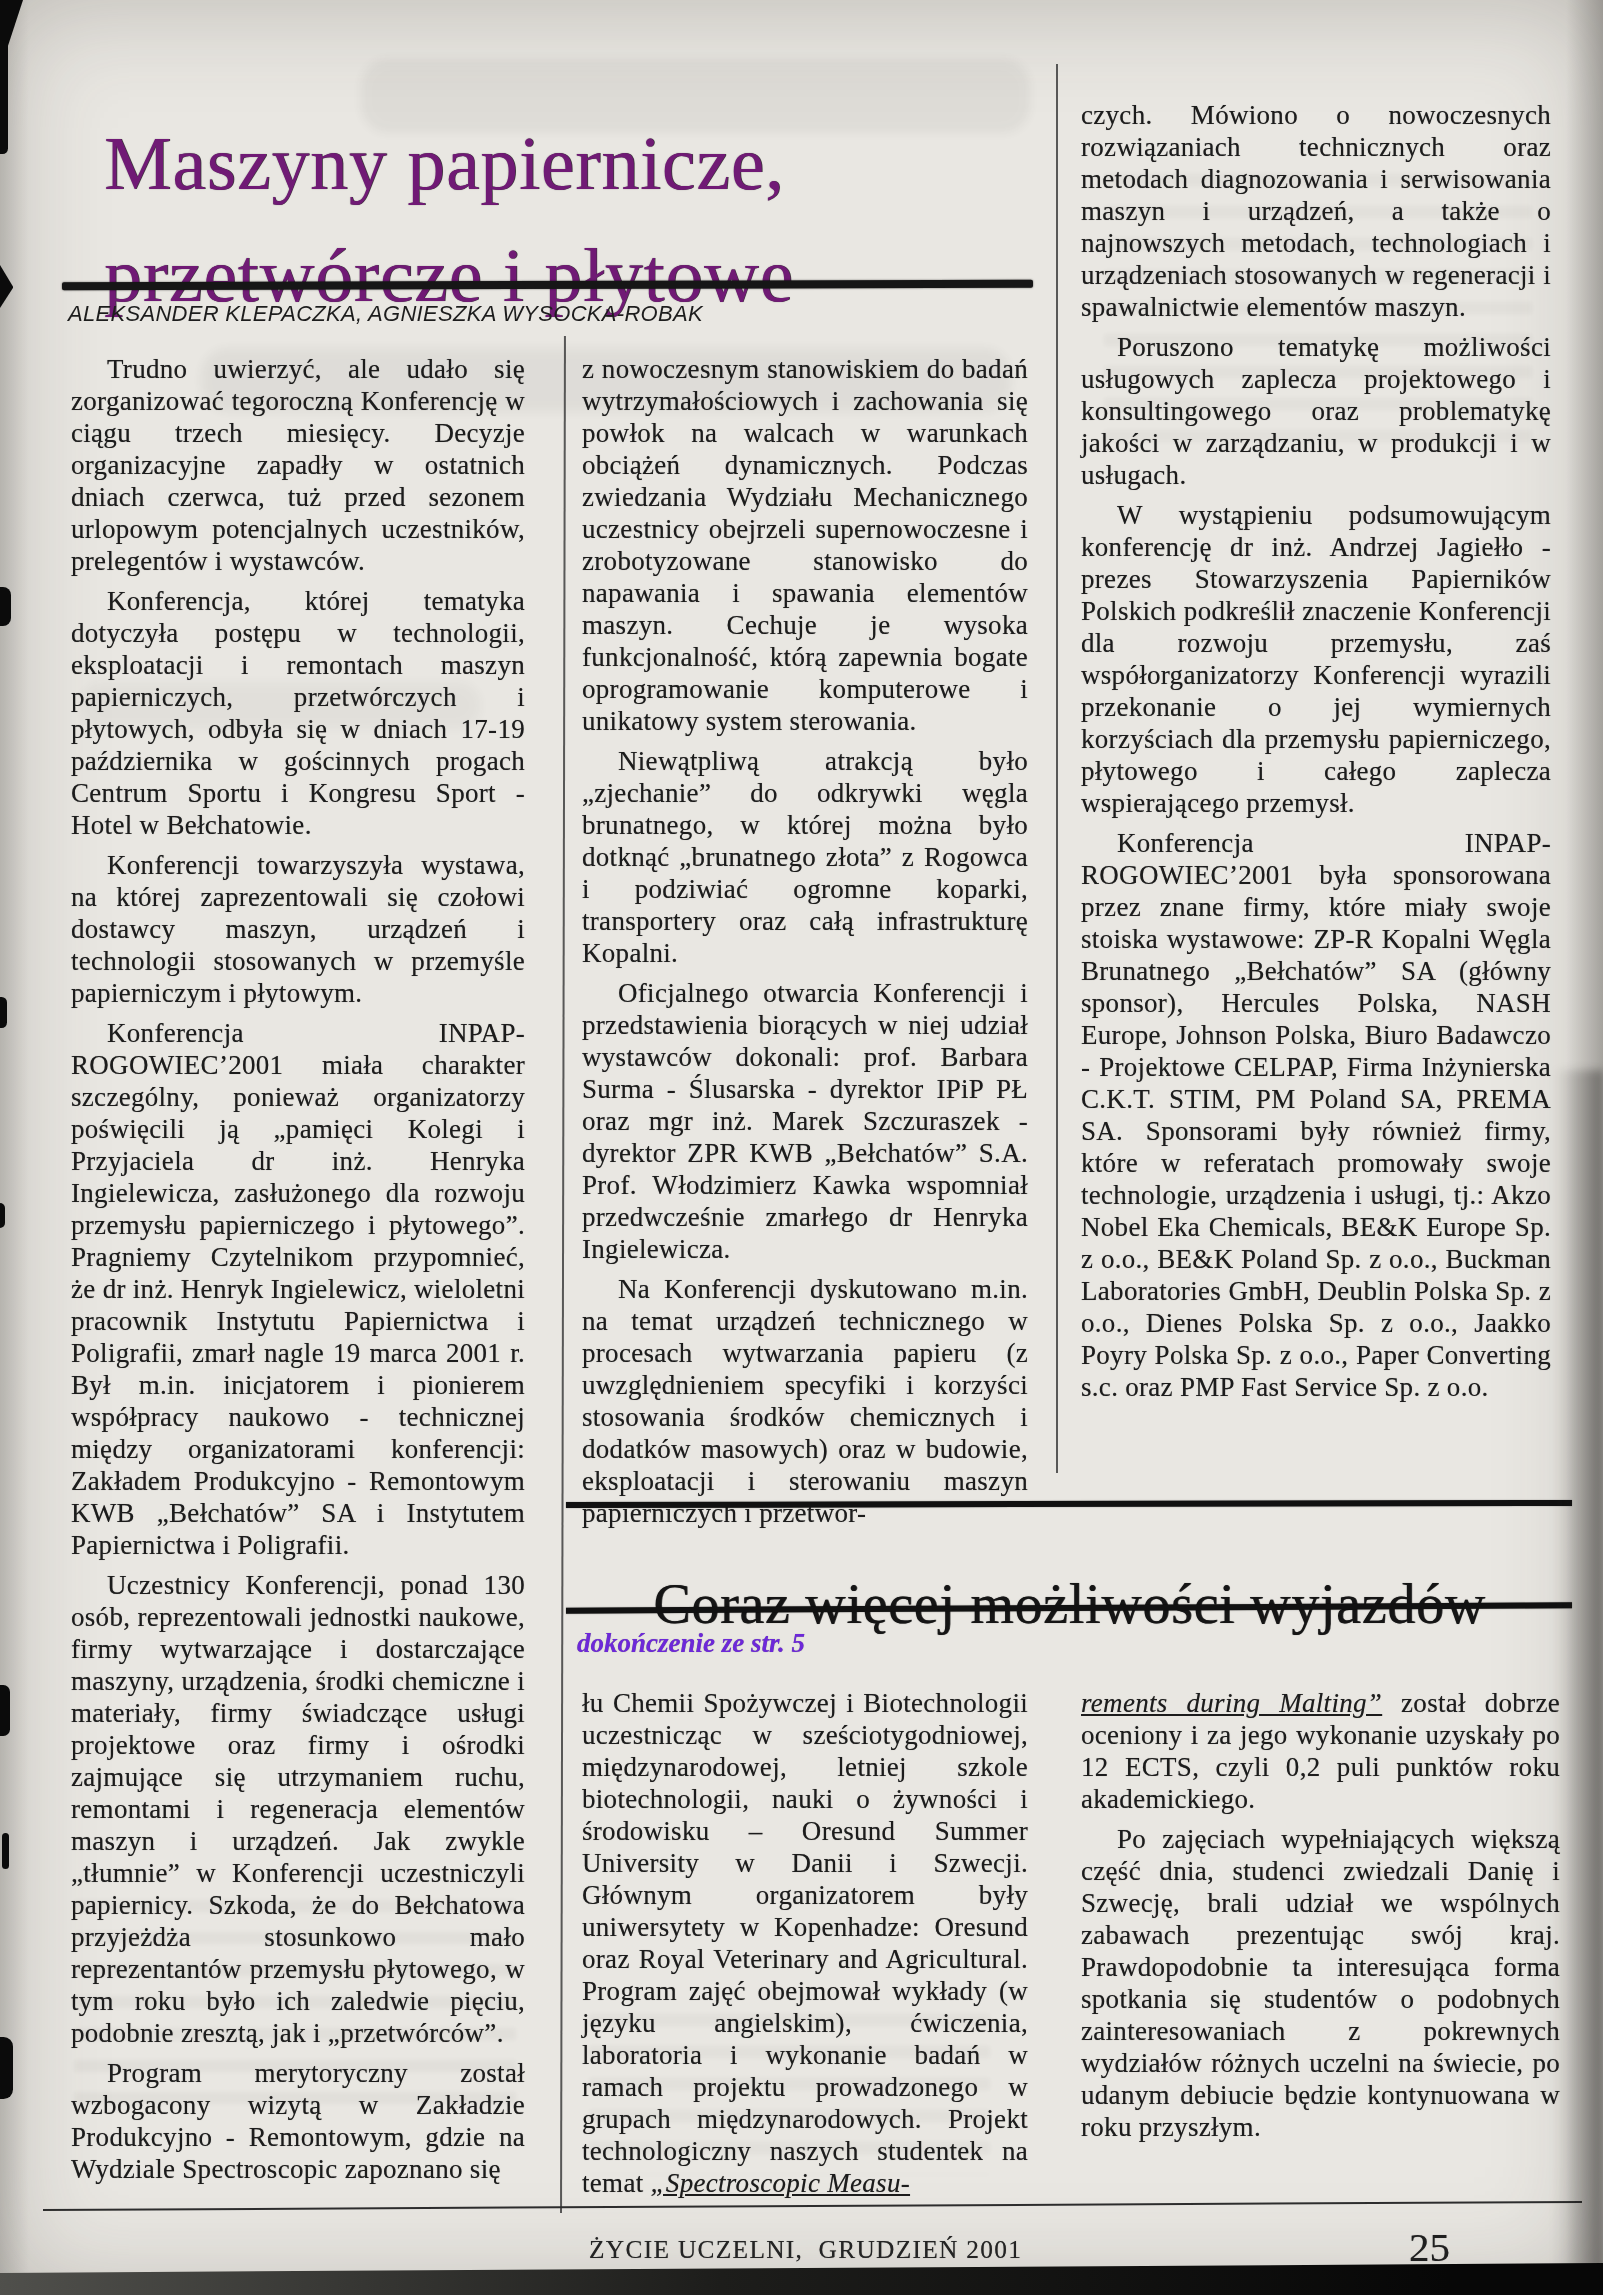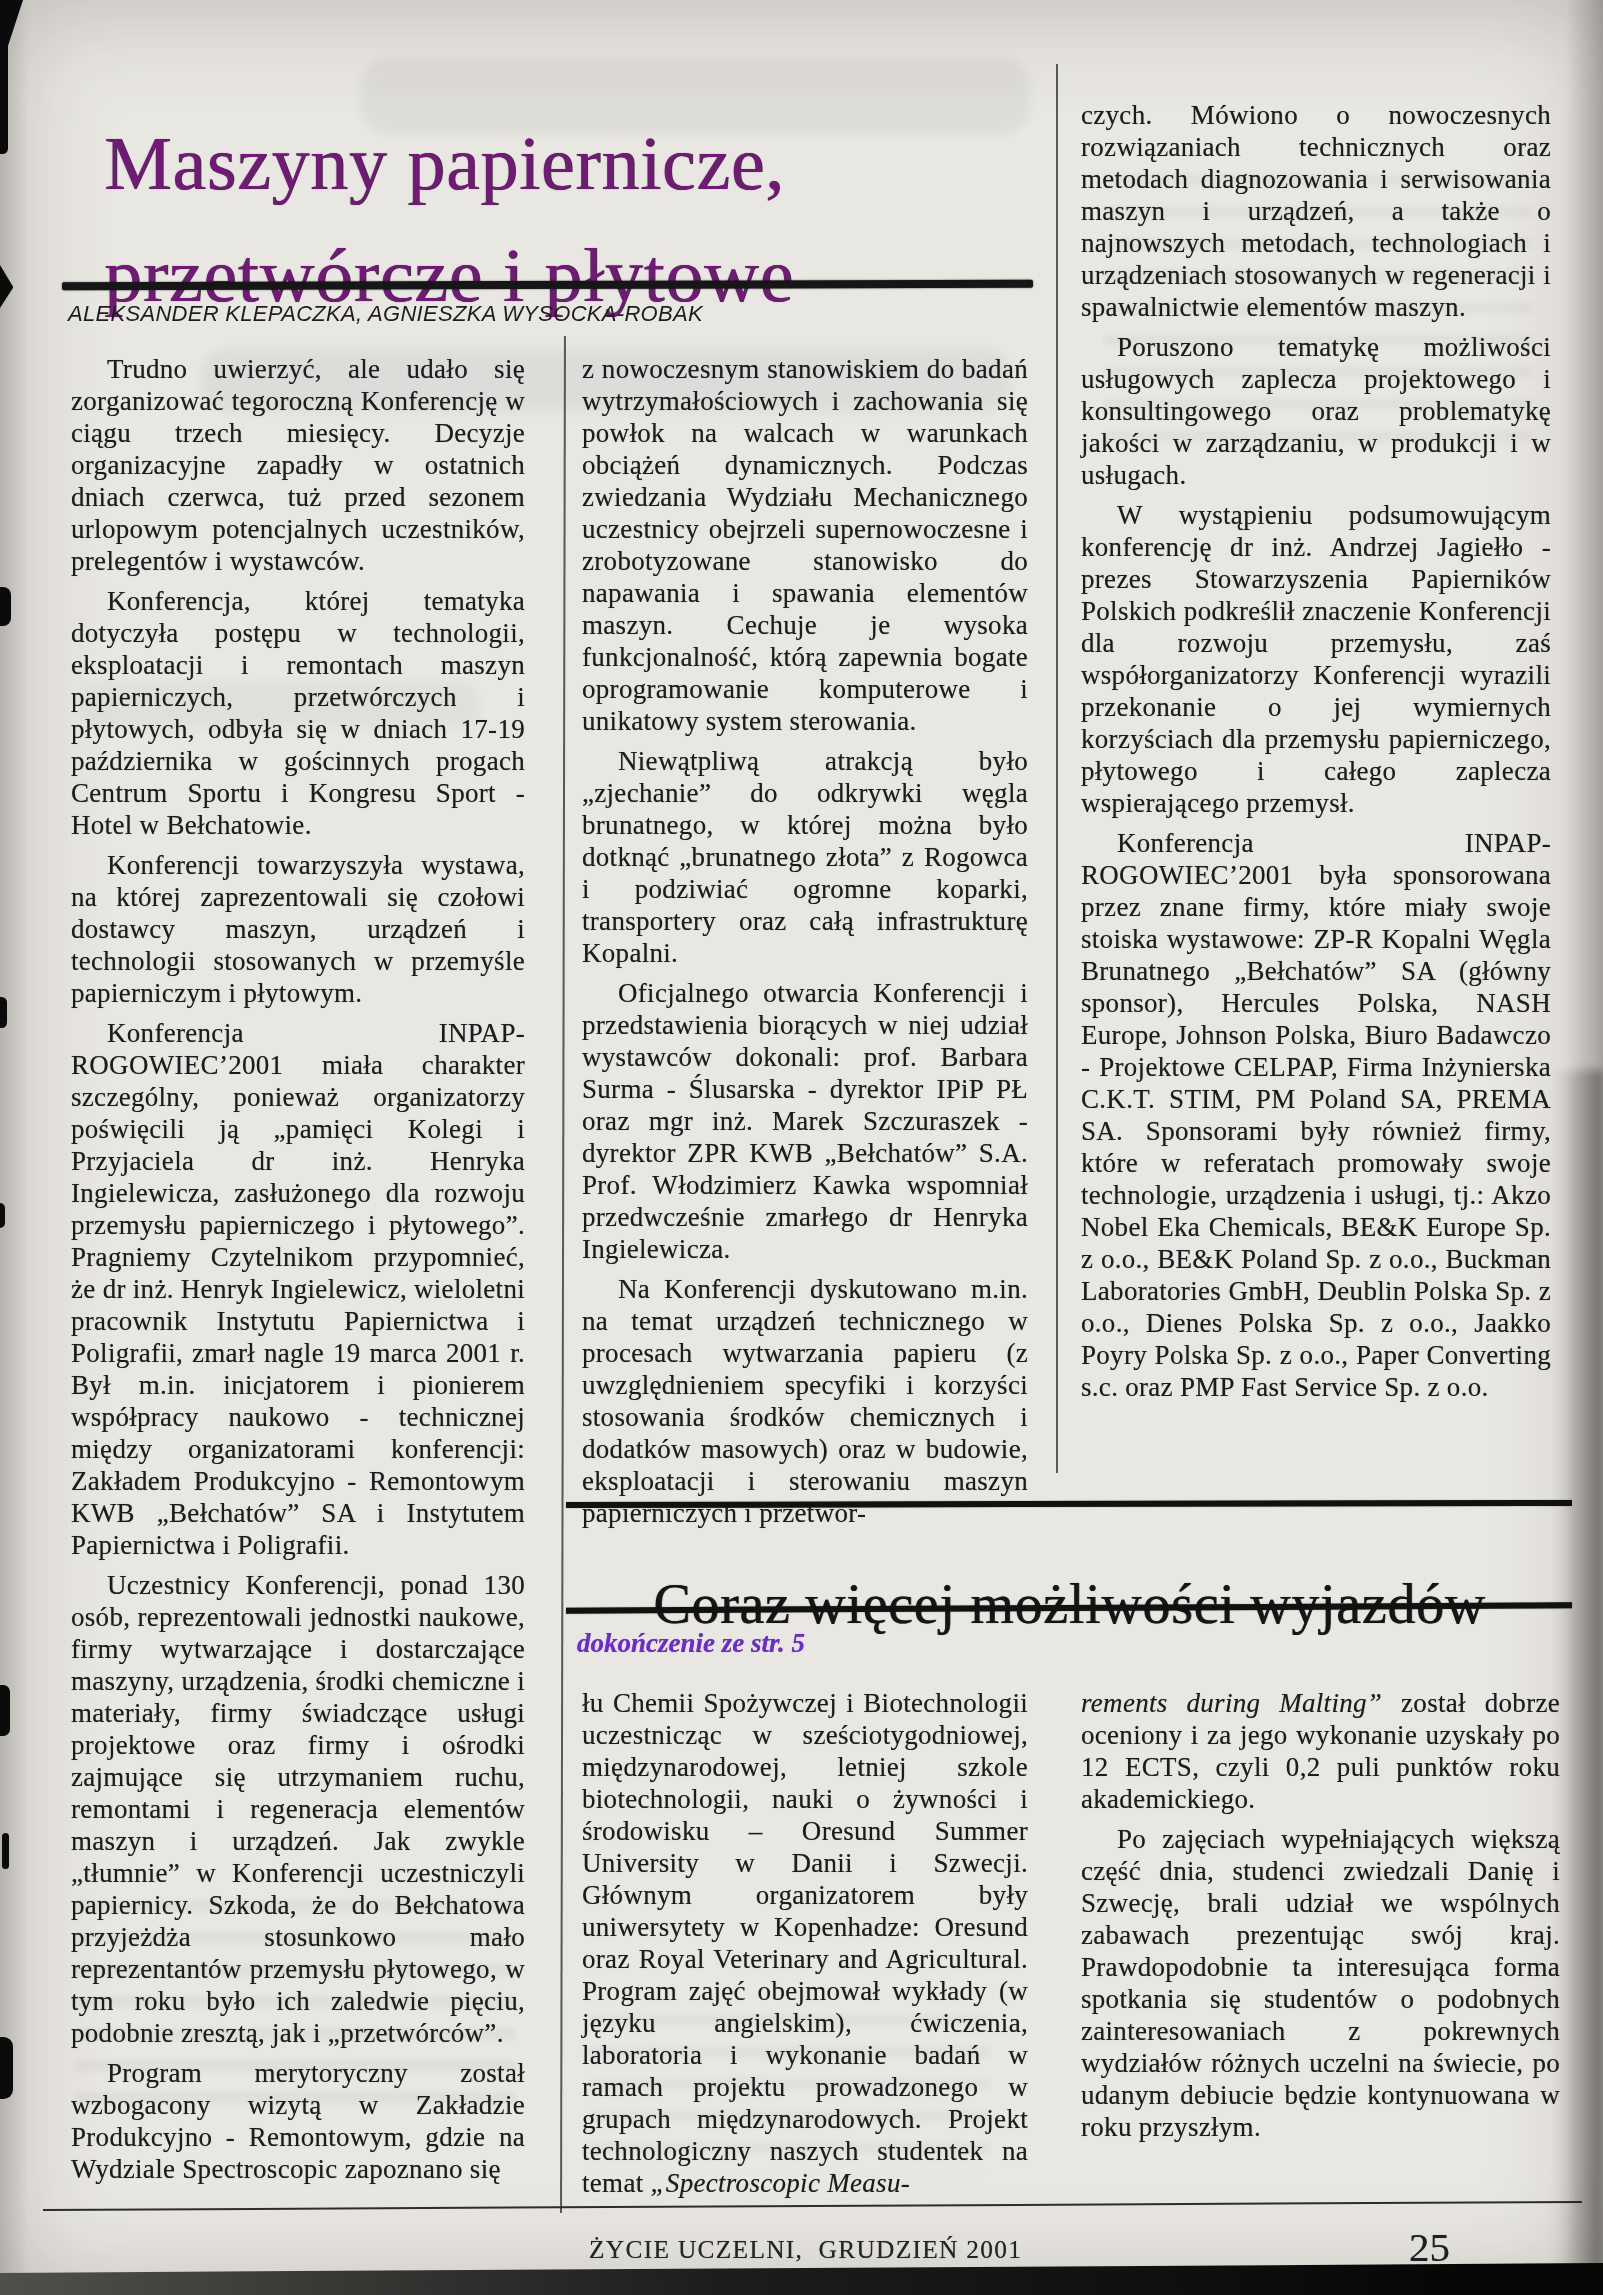--- a/index.html
+++ b/index.html
@@ -35,21 +35,21 @@
   
   .text-col{
     position:absolute;
     font-size:27px;line-height:32px;letter-spacing:0.3px;
     text-align:justify;
     color:#1c1c1c;
     text-shadow:0 0 0.7px rgba(15,15,15,.5);
   }
   .text-col p{margin:8px;text-indent:36px;}
   .text-col p.noindent{text-indent:0;}
-  .em{font-style:italic;}
+  .em{font-style:italic;text-decoration:underline;}
   #a1c1{left:63px; top:345px; width:470px; height:1833px;}
   #a1c2{left:574px; top:345px; width:462px; height:1137px;}
   #a1c3{left:1073px;top:91px; width:486px; height:1392px;}
   #a2c1{left:574px; top:1679px;width:462px; height:508px;}
   #a2c2{left:1073px;top:1679px;width:495px; height:522px;}
   
   .vrule{position:absolute;width:2px;background:#3e3e3e;opacity:.85;}
   #vrule-a{left:562px;top:336px;height:1877px;transform:rotate(.12deg);}
   #vrule-b{left:1056px;top:64px;height:1409px;}
   

